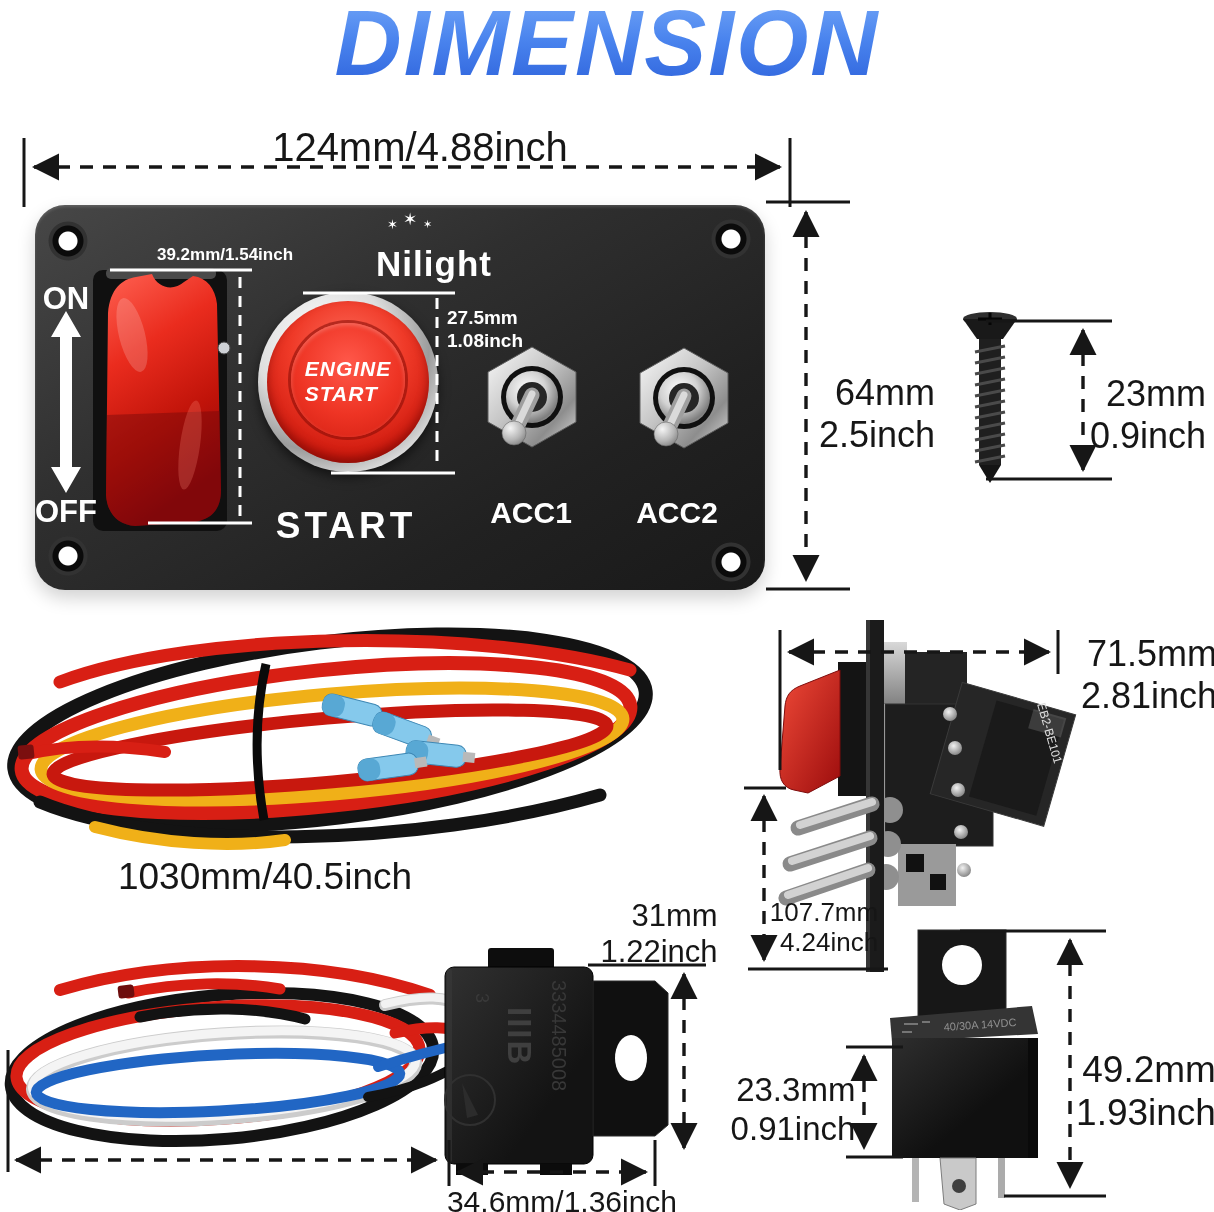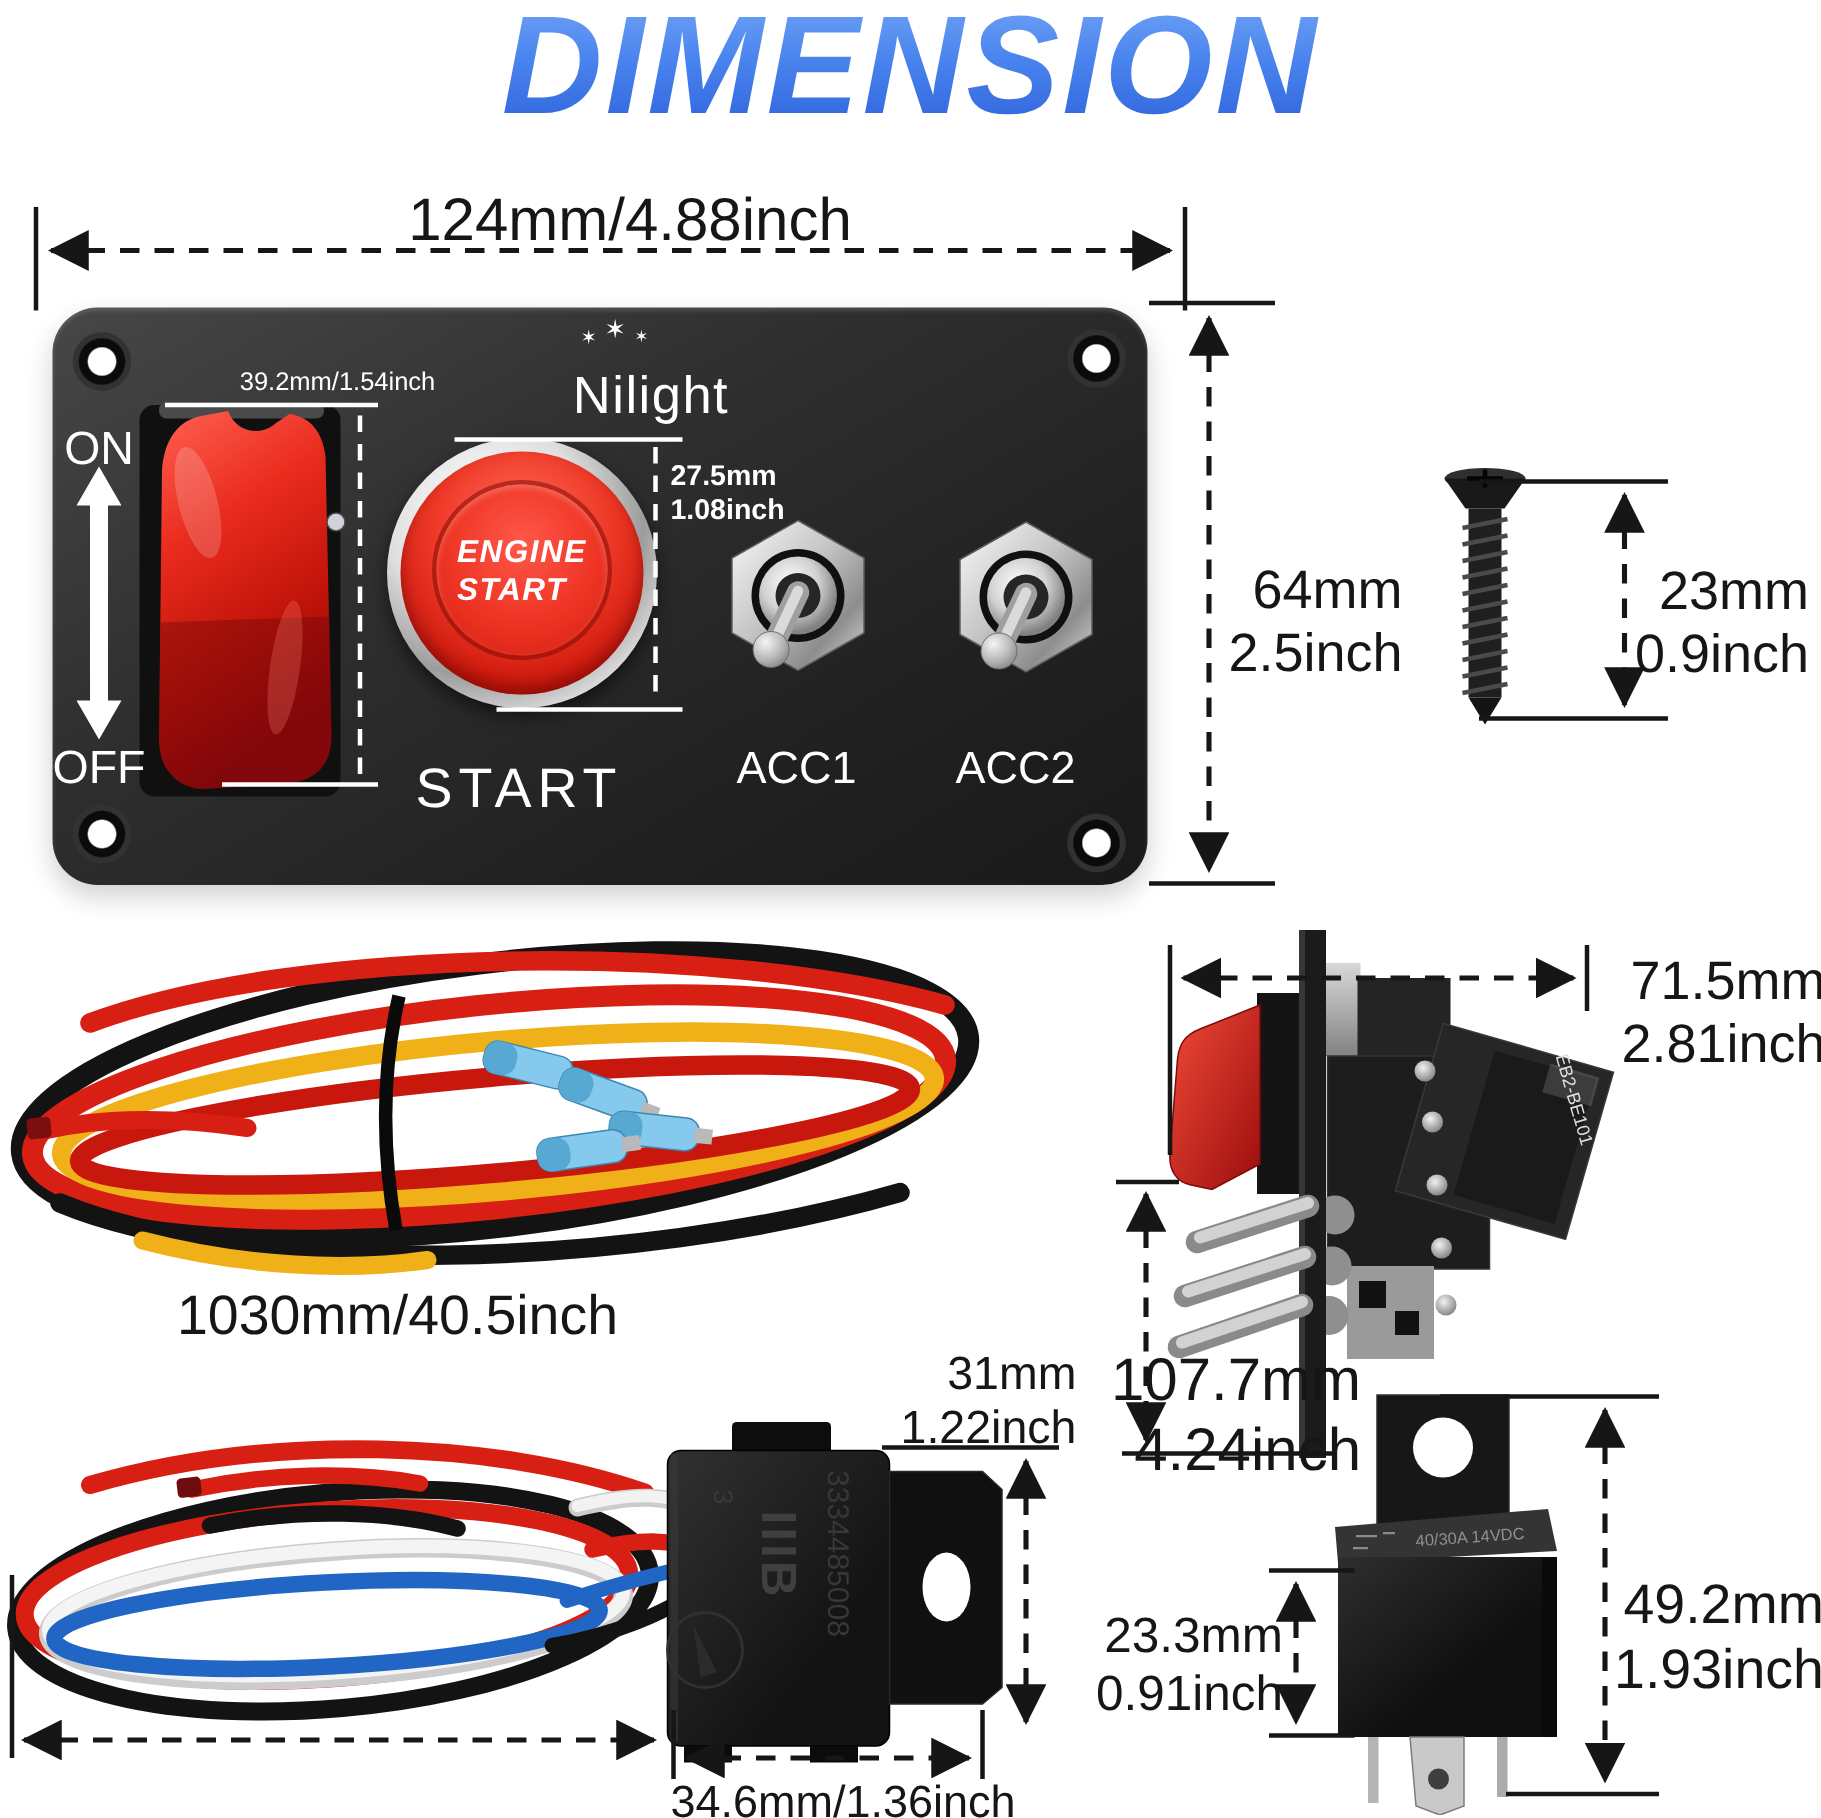--- a/index.html
+++ b/index.html
@@ -16,21 +16,21 @@
   
   .dim-label{position:absolute;transform:translateX(-50%);text-align:right;color:#161616;
              line-height:1.17;white-space:nowrap}
 
   
   .panel{position:absolute;left:35px;top:205px;width:730px;height:385px;border-radius:30px;
          background:linear-gradient(150deg,#474747 0%,#2f2f2f 38%,#212121 72%,#191919 100%);
          box-shadow:inset 0 2px 3px rgba(255,255,255,.15),0 8px 18px rgba(0,0,0,.18)}
   .hole{position:absolute;width:40px;height:40px;border-radius:50%;
         background:radial-gradient(circle,#ffffff 0 9px,#0b0b0b 10px 15px,#323232 16px 19px,rgba(0,0,0,0) 20px)}
-  .ptxt{position:absolute;color:#fff;font-weight:normal;transform:translateX(-50%);white-space:nowrap}
+  .ptxt{position:absolute;color:#fff;font-weight:bold;transform:translateX(-50%);white-space:nowrap}
   .sparkle{position:absolute;color:#fff}
 
   .btn-ring{position:absolute;left:223px;top:87px;width:180px;height:180px;border-radius:50%;
             background:radial-gradient(circle at 35% 28%,#ffffff 0%,#dedede 38%,#9c9c9c 62%,#ededed 84%,#b5b5b5 100%);
             box-shadow:0 5px 12px rgba(0,0,0,.55)}
   .btn-red{position:absolute;left:9px;top:9px;width:162px;height:162px;border-radius:50%;
            background:radial-gradient(circle at 50% 32%,#ff7060 0%,#ef3a28 42%,#cf1a0e 75%,#a60d06 100%);
            box-shadow:inset 0 -6px 10px rgba(80,0,0,.45)}
   .btn-inner{position:absolute;left:24px;top:22px;width:114px;height:114px;border-radius:50%;
              background:radial-gradient(circle at 50% 35%,#ff584a 0%,#ee3424 55%,#d21f12 100%);
@@ -395,21 +395,21 @@
       <div>0.9inch</div>
   </div>
 
   <div class="dim-label" style="left:265px;top:855px;font-size:37px;z-index:6">1030mm/40.5inch</div>
 
   <div class="dim-label" style="left:1149px;top:633px;font-size:36px;z-index:6">
     <div>71.5mm</div>
       <div>2.81inch</div>
   </div>
 
-  <div class="dim-label" style="left:824px;top:897px;font-size:40px;z-index:6">
+  <div class="dim-label" style="left:824px;top:897px;font-size:26px;z-index:6">
     <div>107.7mm</div>
       <div>4.24inch</div>
   </div>
 
   <div class="dim-label" style="left:659px;top:898px;font-size:31px;z-index:6">
     <div>31mm</div>
       <div>1.22inch</div>
   </div>
 
 

